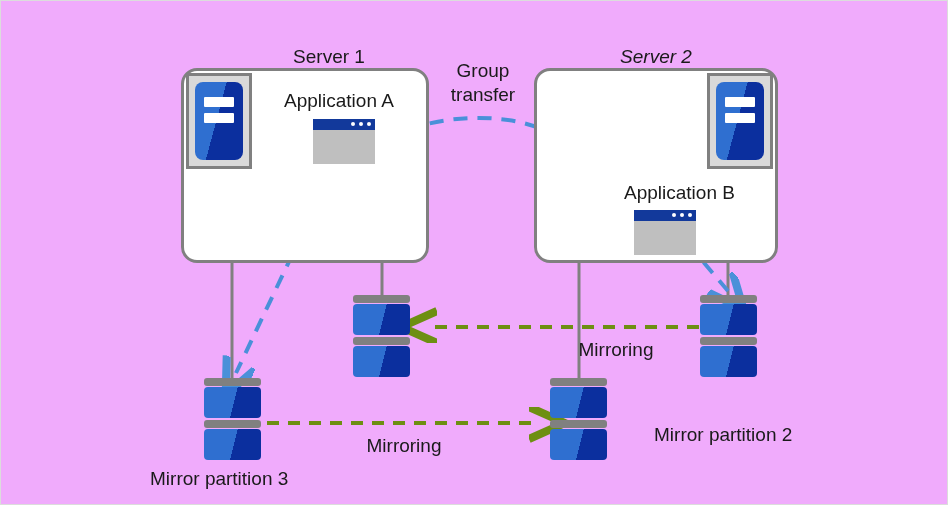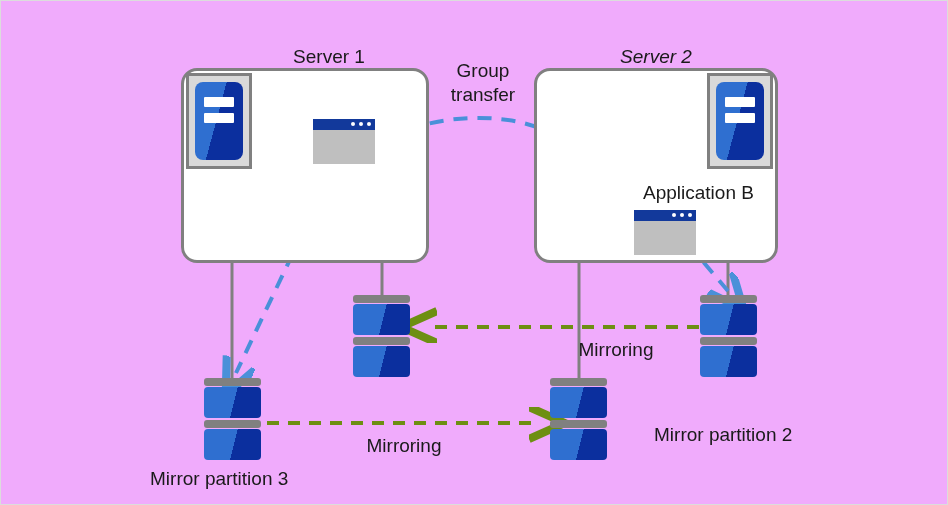--- a/index.html
+++ b/index.html
@@ -156,41 +156,42 @@
 
   <div class="server-box" style="left:180px; top:67px; width:248px; height:195px;"></div>
 
   <div class="server-icon" style="left:185px; top:72px;">
     <div class="chassis">
       <div class="bar b1"></div>
       <div class="bar b2"></div>
     </div>
   </div>
 
+  <div class="label" style="left:283px; top:88px;">Application  A</div>
 
   <div class="app-window" style="left:312px; top:118px;">
     <div class="titlebar">
       <span class="dot d1"></span>
       <span class="dot d2"></span>
       <span class="dot d3"></span>
     </div>
   </div>
 
   <div class="label center" style="left:575px; top:44px; width:160px;font-style:italic;">Server 2</div>
 
   <div class="server-box" style="left:533px; top:67px; width:244px; height:195px;"></div>
 
   <div class="server-icon" style="left:706px; top:72px;">
     <div class="chassis">
       <div class="bar b1"></div>
       <div class="bar b2"></div>
     </div>
   </div>
 
-  <div class="label" style="left:642px; top:180px;text-align:right;">Application  B</div>
+  <div class="label" style="left:623px; top:180px;text-align:right;">Application  B</div>
 
   <div class="app-window" style="left:633px; top:209px;">
     <div class="titlebar">
       <span class="dot d1"></span>
       <span class="dot d2"></span>
       <span class="dot d3"></span>
     </div>
   </div>
 
   <div class="label center" style="left:432px; top:82px; width:100px;">transfer</div>

